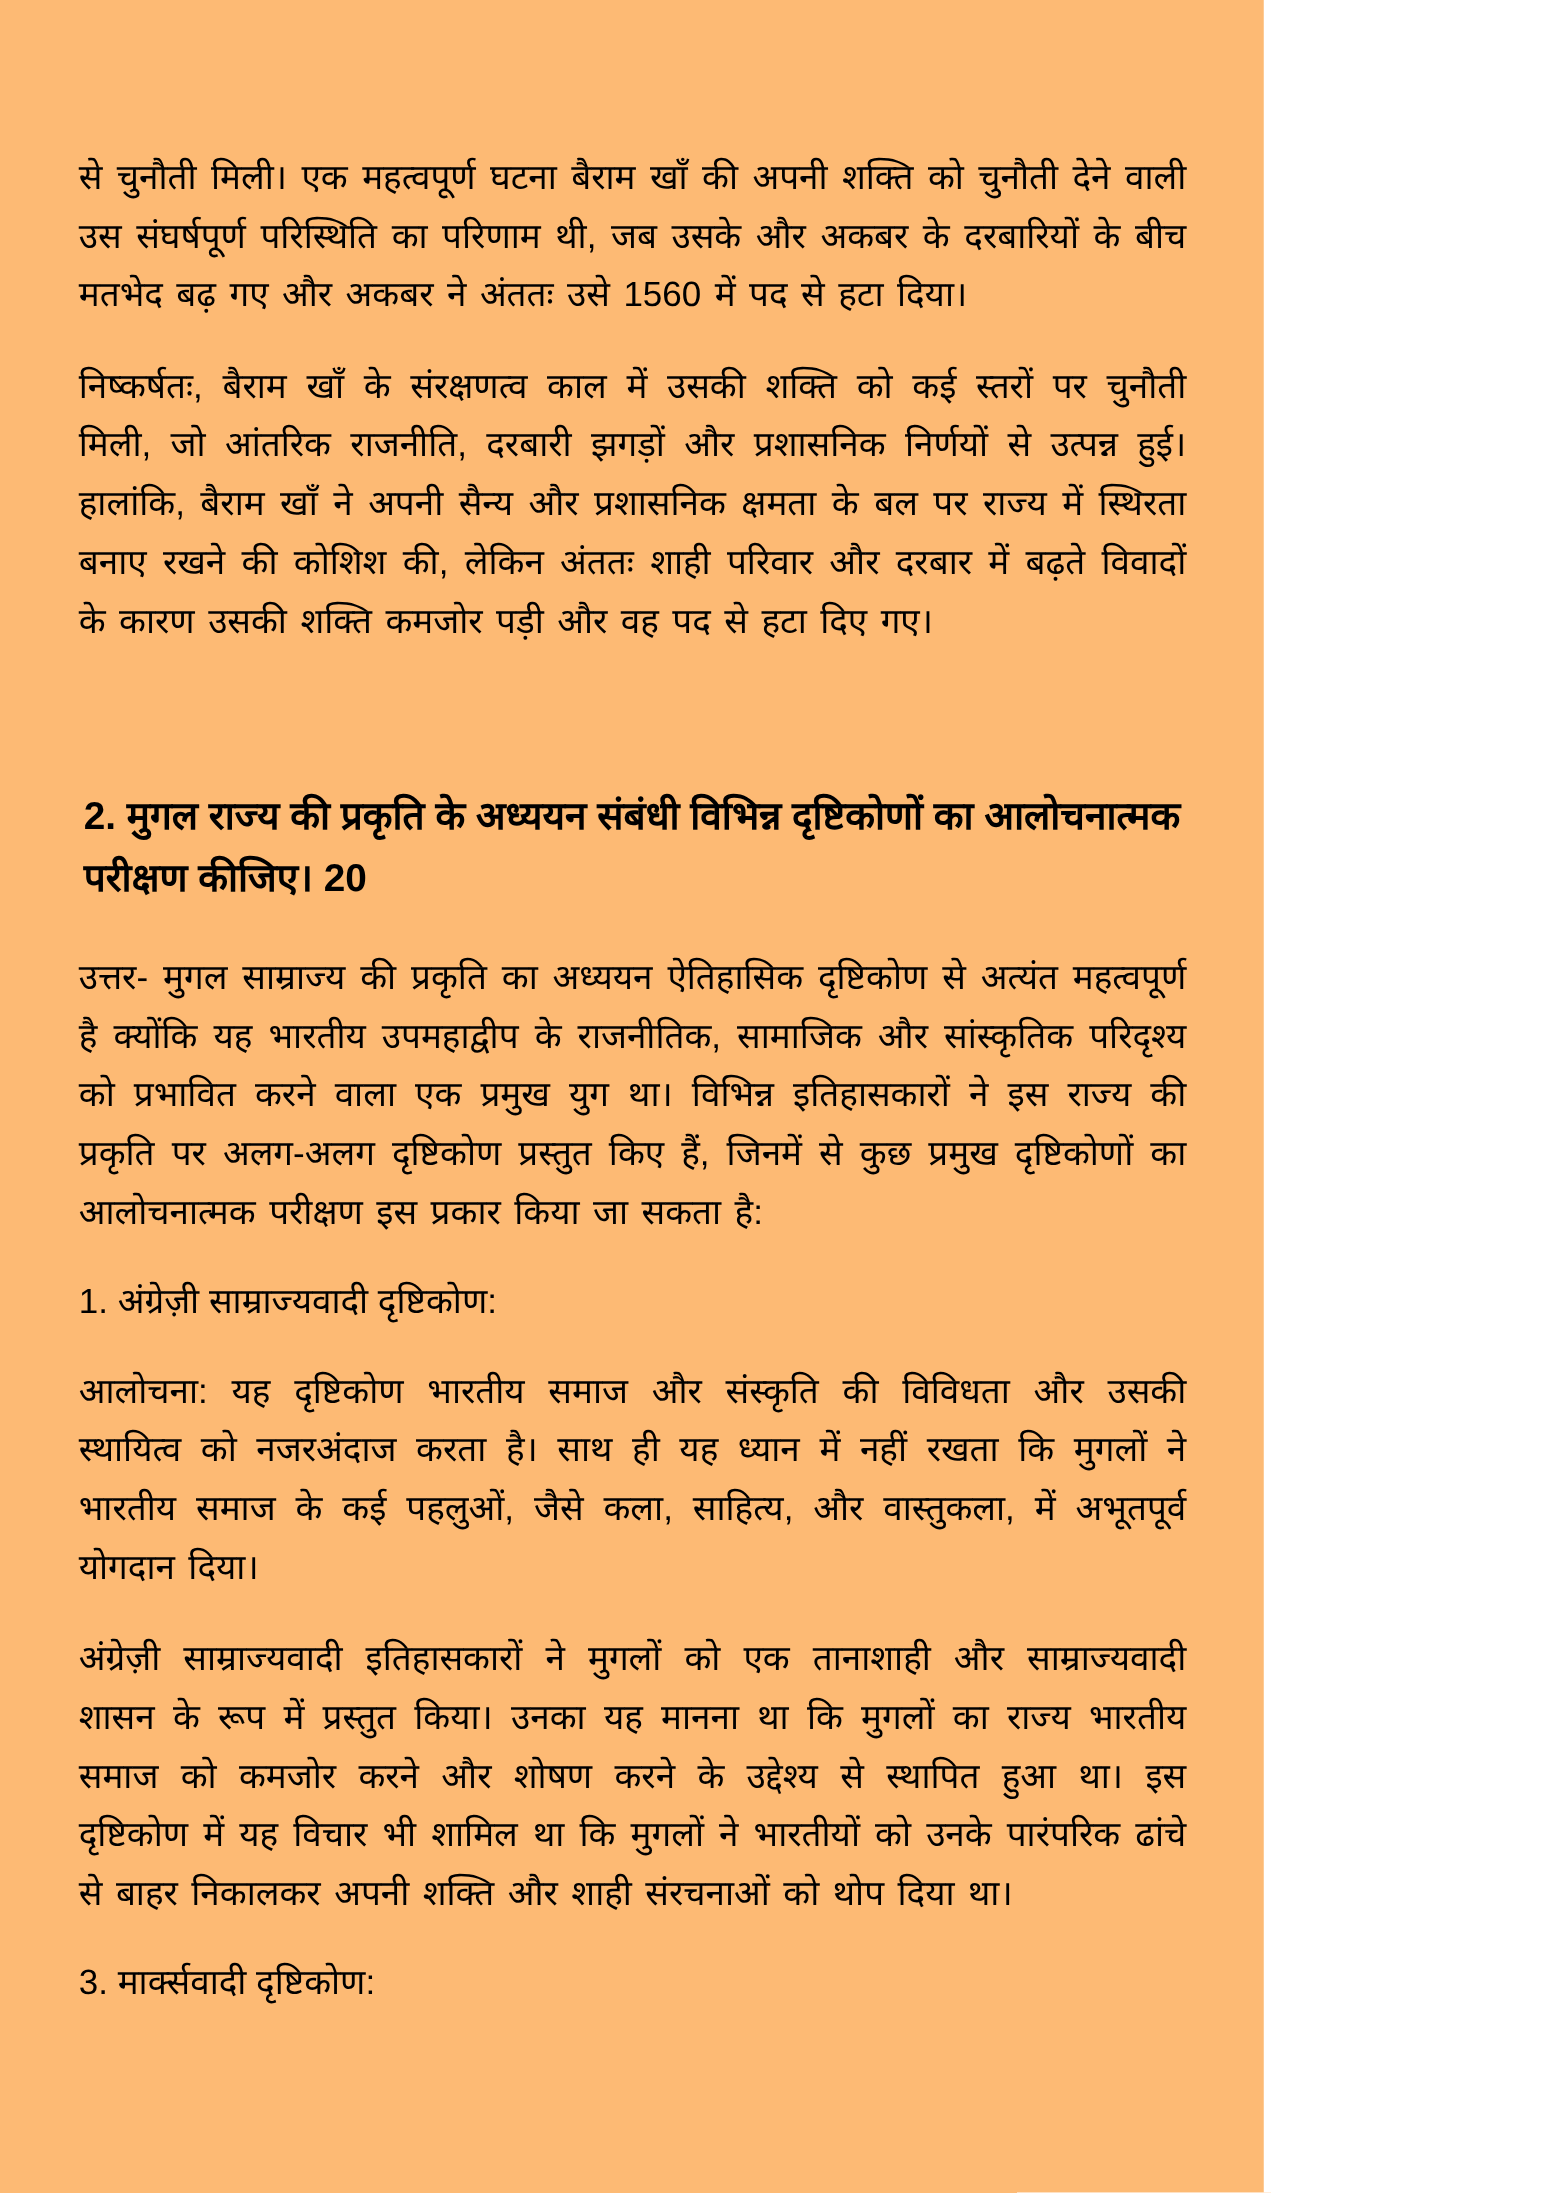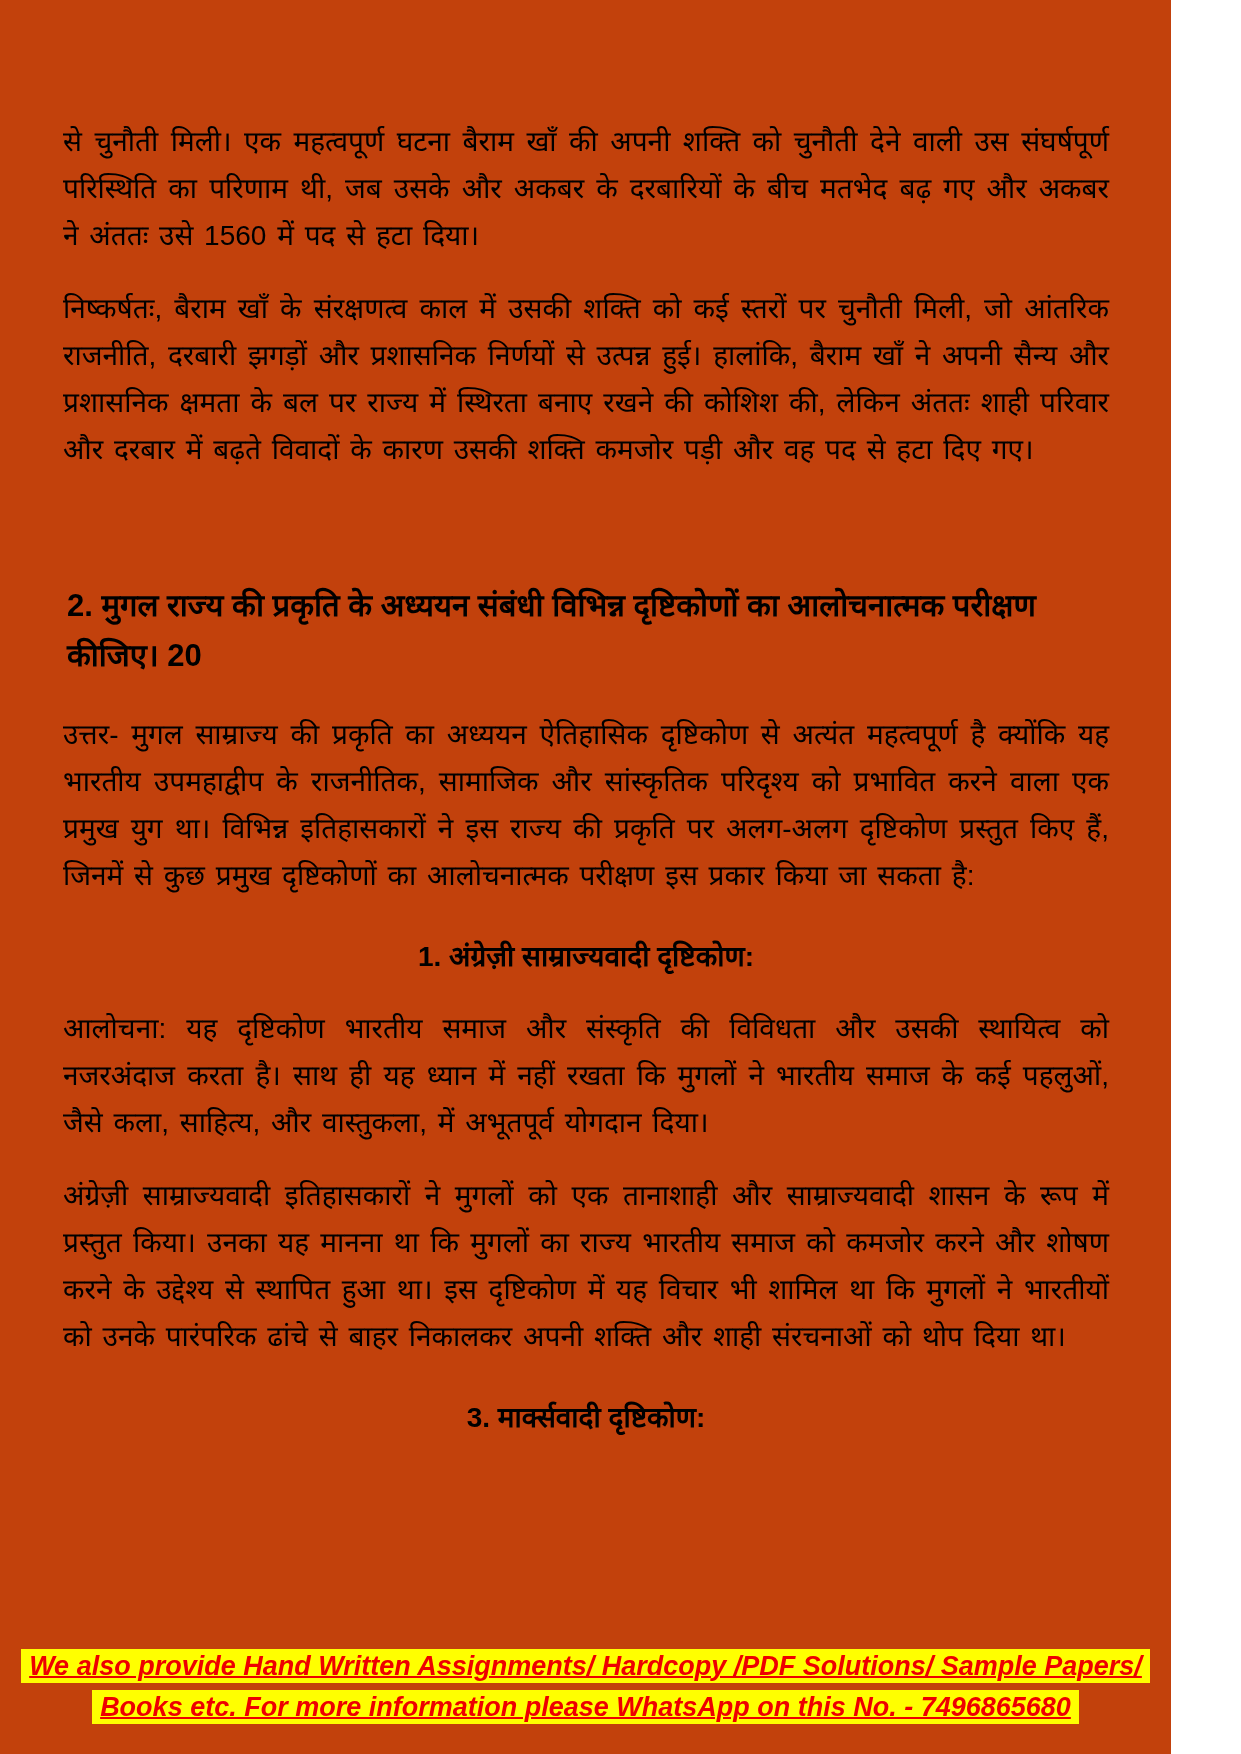--- a/index.html
+++ b/index.html
@@ -8,24 +8,24 @@
     background: #ffffff;
   }
   body {
     width: 1241px;
     height: 1754px;
     position: relative;
     font-family: "Liberation Sans", sans-serif;
   }
   .page {
     position: relative;
-    width: 1171px;
+    width: 1011px;
     height: 1754px;
     box-sizing: border-box;
-    background: #c2410c;
+    background: #fdba74;
     padding: 118px 62px 0 63px;
     overflow: hidden;
   }
   .body-text {
     font-family: "Liberation Sans", sans-serif;
     font-size: 28px;
     line-height: 47px;
     color: #000000;
     text-align: justify;
     margin: 0 0 26px 0;
@@ -38,26 +38,25 @@
     font-family: "Liberation Sans", sans-serif;
     font-weight: bold;
     font-size: 31px;
     line-height: 50px;
     color: #000000;
     margin: 108px 0 30px 4px;
     text-align: left;
   }
   .sub-heading {
     font-family: "Liberation Sans", sans-serif;
-    font-weight: bold;
+    font-weight: normal;
     font-size: 28px;
     line-height: 40px;
     color: #000000;
-    margin: 38px 0 28px 0;
-    text-align: center;
+    margin: 28px 0 28px 0;
   }
   .promo-footer {
     position: absolute;
     left: 0;
     bottom: 26px;
     width: 100%;
     text-align: center;
     font-family: "Liberation Sans", sans-serif;
     font-style: italic;
     font-weight: bold;
@@ -87,18 +86,14 @@
   <p class="body-text"><span class="lead-bold">उत्तर</span><span>- मुगल साम्राज्य की प्रकृति का अध्ययन ऐतिहासिक दृष्टिकोण से अत्यंत महत्वपूर्ण है क्योंकि यह भारतीय उपमहाद्वीप के राजनीतिक, सामाजिक और सांस्कृतिक परिदृश्य को प्रभावित करने वाला एक प्रमुख युग था। विभिन्न इतिहासकारों ने इस राज्य की प्रकृति पर अलग-अलग दृष्टिकोण प्रस्तुत किए हैं, जिनमें से कुछ प्रमुख दृष्टिकोणों का आलोचनात्मक परीक्षण इस प्रकार किया जा सकता है:</span></p>
 
   <h3 class="sub-heading">1. अंग्रेज़ी साम्राज्यवादी दृष्टिकोण:</h3>
 
   <p class="body-text"><span class="lead-bold">आलोचना:</span><span> यह दृष्टिकोण भारतीय समाज और संस्कृति की विविधता और उसकी स्थायित्व को नजरअंदाज करता है। साथ ही यह ध्यान में नहीं रखता कि मुगलों ने भारतीय समाज के कई पहलुओं, जैसे कला, साहित्य, और वास्तुकला, में अभूतपूर्व योगदान दिया।</span></p>
 
   <p class="body-text">अंग्रेज़ी साम्राज्यवादी इतिहासकारों ने मुगलों को एक तानाशाही और साम्राज्यवादी शासन के रूप में प्रस्तुत किया। उनका यह मानना था कि मुगलों का राज्य भारतीय समाज को कमजोर करने और शोषण करने के उद्देश्य से स्थापित हुआ था। इस दृष्टिकोण में यह विचार भी शामिल था कि मुगलों ने भारतीयों को उनके पारंपरिक ढांचे से बाहर निकालकर अपनी शक्ति और शाही संरचनाओं को थोप दिया था।</p>
 
   <h3 class="sub-heading">3. मार्क्सवादी दृष्टिकोण:</h3>
 
-  <div class="promo-footer">
-    <div><span class="hl">We also provide Hand Written Assignments/ Hardcopy /PDF Solutions/ Sample Papers/</span></div>
-    <div><span class="hl">Books etc. For more information please WhatsApp on this No. - 7496865680</span></div>
-  </div>
 
 </div>
 
 </body></html>

